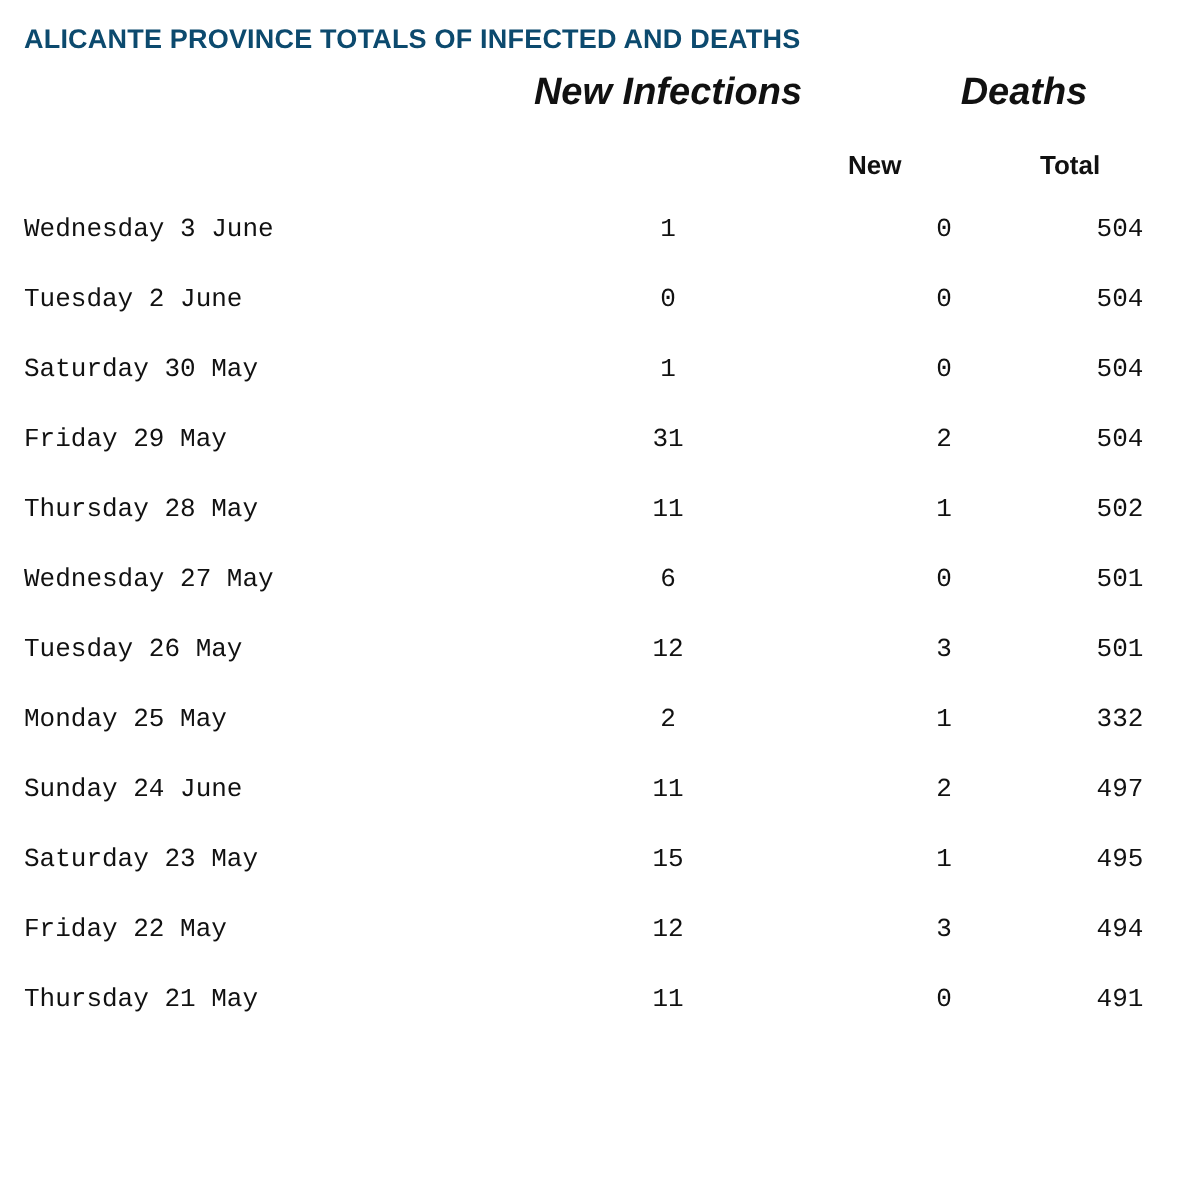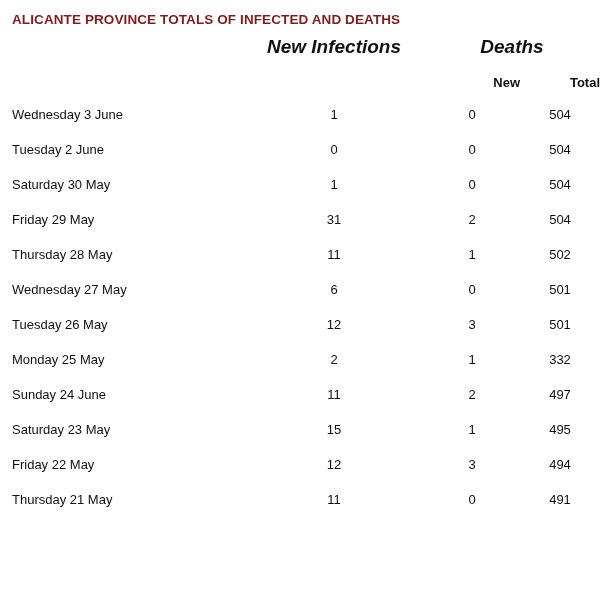--- a/index.html
+++ b/index.html
@@ -17,21 +17,21 @@
   }
   .page {
     width: 600px;
     height: 593px;
     box-sizing: border-box;
     padding: 10px 0 0 0;
   }
   .title {
     font-size: 13.5px;
     font-weight: bold;
-    color: #7f1d1d;
+    color: #0c4a6e;
     padding: 2px 0 0 12px;
     letter-spacing: 0.1px;
   }
   table.data {
     width: 100%;
     border-collapse: collapse;
     table-layout: fixed;
   }
   col.c-date   { width: 244px; }
   col.c-new-inf{ width: 180px; }
@@ -49,30 +49,31 @@
     padding: 0;
     font-style: italic;
   }
   .hdr-sub {
     height: 30px;
   }
   .hdr-sub td {
     vertical-align: middle;
     font-size: 13px;
     font-weight: bold;
-    text-align: right;
+    text-align: left;
     padding: 0;
   }
   tbody tr {
     height: 35px;
   }
   tbody td {
     font-size: 13px;
     vertical-align: middle;
     padding: 0;
+    font-family: Liberation Mono, monospace;
   }
   td.date {
     text-align: left;
     padding-left: 12px;
   }
   td.num {
     text-align: center;
   }
 </style>
 </head>

